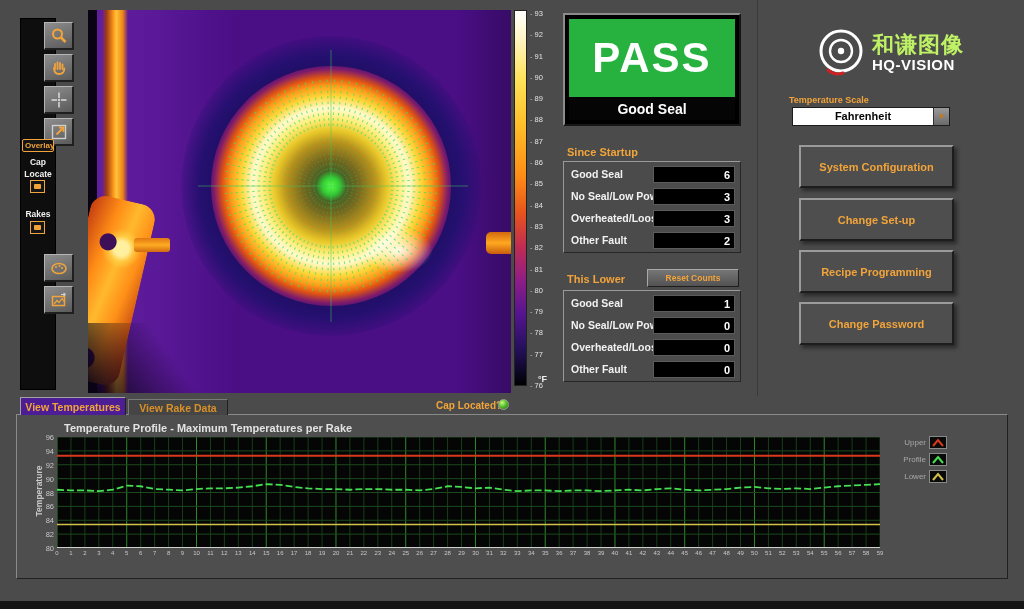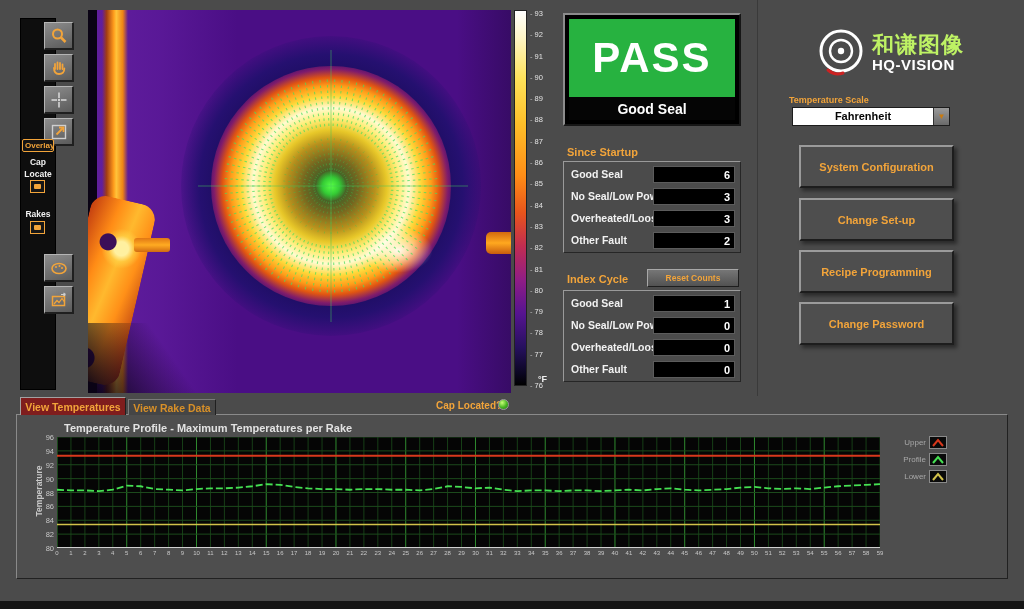--- a/index.html
+++ b/index.html
@@ -60,21 +60,21 @@
   .nav-btn { width:155px; height:43px; left:799px; background:#4e4e4e;
              border-top:2px solid #9b9b9b; border-left:2px solid #9b9b9b;
              border-right:2px solid #1d1d1d; border-bottom:2px solid #1d1d1d;
              box-shadow:3px 3px 4px rgba(0,0,0,0.45);
              color:#f2a43a; font-size:11px; font-weight:bold; cursor:pointer; }
 
   
   .lower-panel { background:#4e4e4e; border-top:1px solid #8a8a8a; border-left:1px solid #8a8a8a;
                  border-right:1px solid #212121; border-bottom:1px solid #212121; }
   .tab { font-size:10.5px; font-weight:bold; text-align:center; cursor:pointer; }
-  .tab-active { background:#7f1d1d; color:#f2a43a; border-top:1px solid #a2a2a2; border-left:1px solid #a2a2a2;
+  .tab-active { background:#4c1d95; color:#f2a43a; border-top:1px solid #a2a2a2; border-left:1px solid #a2a2a2;
                 border-right:1px solid #202020; padding-top:3px; z-index:3; }
   .tab-inactive { background:#454545; color:#d89028; border-top:1px solid #7a7a7a; border-left:1px solid #7a7a7a;
                   border-right:1px solid #202020; padding-top:2px; }
   .led { width:11px; height:11px; border-radius:50%; border:1px solid #9a9a9a;
          background:radial-gradient(circle at 35% 30%, #c9ff77, #46b321 55%, #2a7a12); }
   .chart-title { color:#e2e2e2; font-size:11px; font-weight:bold; }
   .axis-label { color:#c8c8c8; font-size:8.5px; font-weight:bold; }
   .ytick { position:absolute; right:0; width:100%; text-align:right; color:#c8c8c8; font-size:7.5px; }
   .xtick { position:absolute; width:14px; text-align:center; color:#c8c8c8; font-size:6px; }
   .legend-row { display:flex; align-items:center; margin-bottom:4px; }
@@ -355,21 +355,21 @@
     <div class="count-row" style="top:48px;">
       <span class="count-label">Overheated/Loose</span>
       <span class="count-value">3</span>
     </div>
     <div class="count-row" style="top:70px;">
       <span class="count-label">Other Fault</span>
       <span class="count-value">2</span>
     </div>
   </div>
 
-  <div class="abs sec-title" style="left:567px; top:273px;">Index Cycle</div>
+  <div class="abs sec-title" style="left:567px; top:273px;">This Lower</div>
   <button class="abs" style="left:647px; top:269px; width:92px; height:18px; background:linear-gradient(180deg,#767676,#525252); border-top:1px solid #a8a8a8; border-left:1px solid #a8a8a8; border-right:1px solid #1e1e1e; border-bottom:1px solid #1e1e1e; color:#f2a43a; font-size:8.5px; font-weight:bold; cursor:pointer; font-family:inherit;">Reset Counts</button>
   <div class="abs count-box" style="left:563px; top:290px; width:178px; height:92px;">
     <div class="count-row" style="top:4px;">
       <span class="count-label">Good Seal</span>
       <span class="count-value">1</span>
     </div>
     <div class="count-row" style="top:26px;">
       <span class="count-label">No Seal/Low Power</span>
       <span class="count-value">0</span>
     </div>
@@ -401,21 +401,21 @@
     <div class="dropdown-arrow">▼</div>
   </div>
 
   <button class="abs nav-btn" style="top:145px;" style2="">System Configuration</button>
   <button class="abs nav-btn" style="top:198px;">Change Set-up</button>
   <button class="abs nav-btn" style="top:250px;">Recipe Programming</button>
   <button class="abs nav-btn" style="top:302px;">Change Password</button>
 
   <div class="abs lower-panel" style="left:16px; top:414px; width:992px; height:165px;"></div>
   <div class="abs tab tab-active" style="left:20px; top:397px; width:106px; height:18px;">View Temperatures</div>
-  <div class="abs tab tab-inactive" style="left:128px; top:399px; width:88px; height:16px;">View Rake Data</div>
+  <div class="abs tab tab-inactive" style="left:128px; top:399px; width:100px; height:16px;">View Rake Data</div>
   <div class="abs small-orange" style="left:436px; top:400px; font-size:10px;">Cap Located?</div>
   <div class="abs led" style="left:498px; top:399px;"></div>
 
   <div class="abs chart-title" style="left:64px; top:422px;">Temperature Profile - Maximum Temperatures per Rake</div>
   <div class="abs axis-label" style="left:4px; top:486px; width:70px; transform:rotate(-90deg); transform-origin:center; text-align:center;">Temperature</div>
 
   <svg class="abs" style="left:57px; top:437px; background:#050505;" width="823" height="111">
       <line x1="0" y1="0" x2="0" y2="111" stroke="#2f8a2f" stroke-width="1"></line>
       <line x1="13.94915254237288" y1="0" x2="13.94915254237288" y2="111" stroke="#173f17" stroke-width="1"></line>
       <line x1="27.89830508474576" y1="0" x2="27.89830508474576" y2="111" stroke="#173f17" stroke-width="1"></line>

